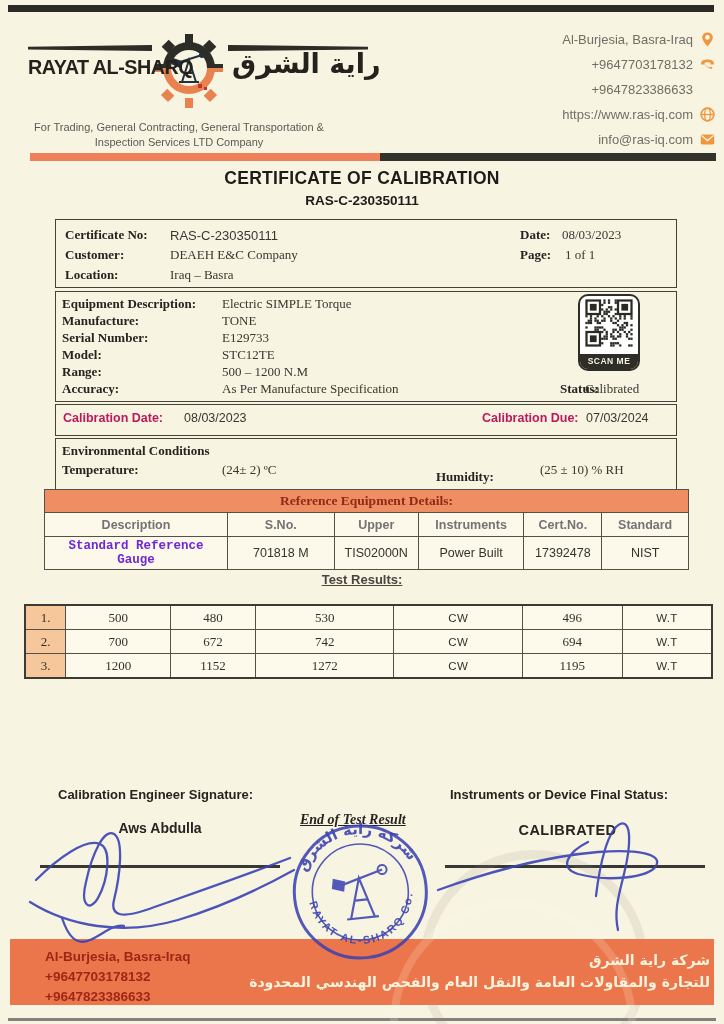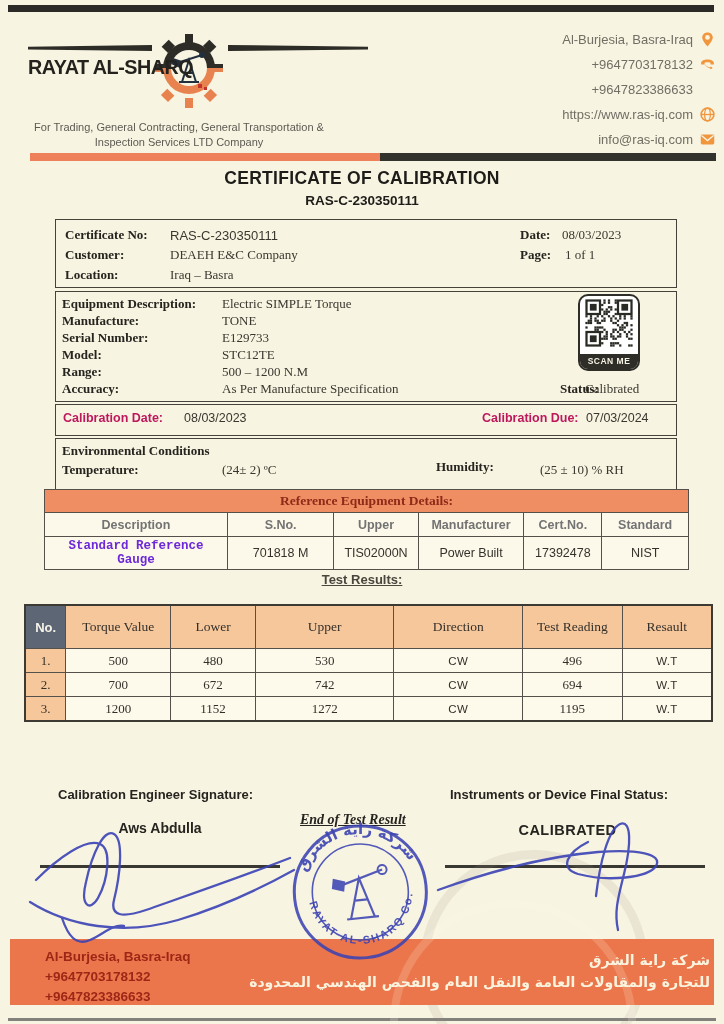--- a/index.html
+++ b/index.html
@@ -103,20 +103,21 @@
       <line x1="35" y1="53" x2="43" y2="53"></line>
       <line x1="27" y1="43" x2="52" y2="35"></line>
     </g>
     <polygon points="23,38 32,41 30,48 21,44" fill="#22303e"></polygon>
     <circle cx="52" cy="35" r="3" fill="#22303e"></circle>
     <rect x="48" y="64" width="4" height="4" fill="#c2342a"></rect>
     <rect x="54" y="67" width="3" height="3" fill="#c2342a"></rect>
   </svg>
 
   <div class="abs company-name" style="left:28px;top:55px;">RAYAT AL-SHARQ</div>
+  <div class="abs company-name-ar" style="left:232px;top:48px;">راية الشرق</div>
   <div class="abs tagline" style="left:14px;top:120px;">For Trading, General Contracting, General Transportation &amp; Inspection Services LTD Company</div>
 
   <div class="abs" style="left:400px;top:27px;width:316px;">
     <div class="contact-row">
       <span>Al-Burjesia, Basra-Iraq</span>
       <svg class="cicon" viewBox="0 0 24 24">
         <path d="M12 2 C7.6 2 4.5 5.2 4.5 9.3 C4.5 14 12 22 12 22 S19.5 14 19.5 9.3 C19.5 5.2 16.4 2 12 2 Z M12 12.5 A3.4 3.4 0 1 1 12 5.7 A3.4 3.4 0 0 1 12 12.5 Z" fill="#f0963e"></path>
       </svg>
     </div>
     <div class="contact-row">
@@ -309,41 +310,41 @@
   <div class="box" style="top:404px;height:30px;"></div>
   <span class="abs lblA" style="left:63px;top:411px;">Calibration Date:</span>
   <span class="abs valA" style="left:184px;top:411px;">08/03/2023</span>
   <span class="abs lblA" style="left:482px;top:411px;">Calibration Due:</span>
   <span class="abs valA" style="left:586px;top:411px;">07/03/2024</span>
 
   <div class="box" style="top:438px;height:50px;"></div>
   <span class="abs lblS" style="left:62px;top:443px;">Environmental Conditions</span>
   <span class="abs lblS" style="left:62px;top:462px;">Temperature:</span>
   <span class="abs valS" style="left:222px;top:462px;">(24± 2) ºC</span>
-  <span class="abs lblS" style="left:436px;top:459px;">Humidity:</span>
+  <span class="abs lblS" style="left:436px;top:469px;">Humidity:</span>
   <span class="abs valS" style="left:540px;top:462px;">(25 ± 10) % RH</span>
 
   <table class="reftab">
     <colgroup>
         <col style="width:186px">
         <col style="width:108px">
         <col style="width:80px">
         <col style="width:106px">
         <col style="width:78px">
         <col style="width:87px">
       </colgroup>
     <tbody>
         <tr>
           <td class="ref-title" colspan="6">Reference Equipment Details:</td>
         </tr>
     <tr>
       <td class="ref-head">Description</td>
       <td class="ref-head">S.No.</td>
       <td class="ref-head">Upper</td>
-      <td class="ref-head">Manufacturer</td>
+      <td class="ref-head">Instruments</td>
       <td class="ref-head">Cert.No.</td>
       <td class="ref-head">Standard</td>
     </tr>
     <tr>
       <td class="ref-cell b">Standard Reference Gauge</td>
       <td class="ref-cell">701818 M</td>
       <td class="ref-cell">TIS02000N</td>
       <td class="ref-cell">Power Built</td>
       <td class="ref-cell">17392478</td>
       <td class="ref-cell">NIST</td>
@@ -357,29 +358,20 @@
     <colgroup>
         <col style="width:41px">
         <col style="width:105px">
         <col style="width:85px">
         <col style="width:139px">
         <col style="width:129px">
         <col style="width:100px">
         <col style="width:90px">
       </colgroup>
     <tbody>
-        <tr>
-      <td class="t-no">No.</td>
-      <td class="t-head" style="white-space:normal;padding:0 14px;">Torque Value</td>
-      <td class="t-head">Lower</td>
-      <td class="t-head">Upper</td>
-      <td class="t-head">Direction</td>
-      <td class="t-head">Test Reading</td>
-      <td class="t-head">Resault</td>
-    </tr>
     <tr>
       <td class="t-idx">1.</td>
       <td class="t-cell">500</td>
       <td class="t-cell">480</td>
       <td class="t-cell">530</td>
       <td class="t-cell sans">CW</td>
       <td class="t-cell">496</td>
       <td class="t-cell sans">W.T</td>
     </tr>
     <tr>

